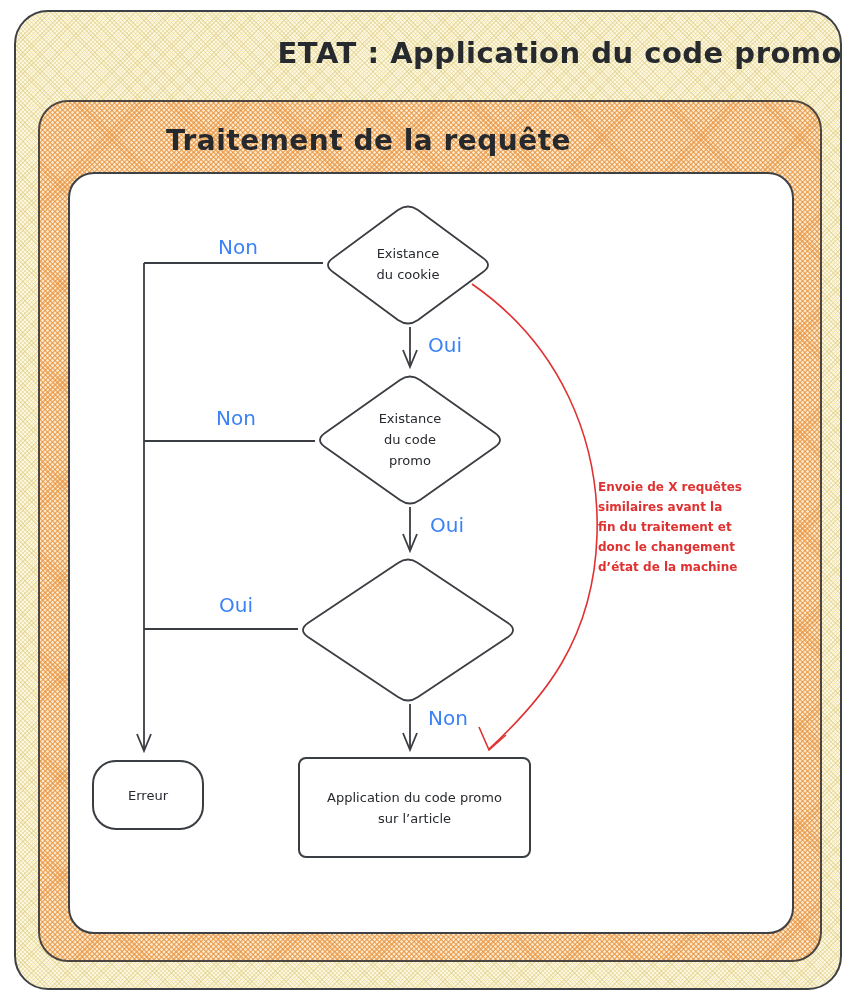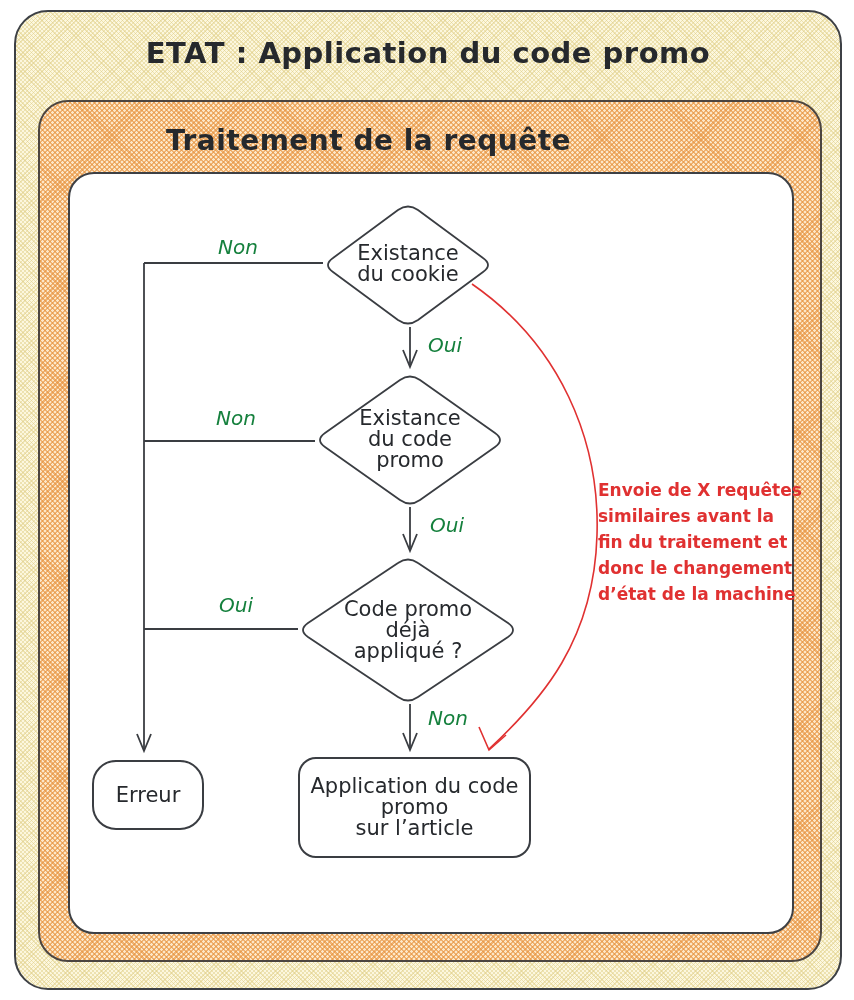--- a/index.html
+++ b/index.html
@@ -38,61 +38,60 @@
   .panel {
     position: absolute; left: 68px; top: 172px;
     width: 726px; height: 762px;
     box-sizing: border-box;
     border: 2px solid #3d4045;
     border-radius: 26px;
     background: #ffffff;
   }
   .main-title {
     position: absolute; left: 14px; top: 36px; width: 828px;
-    text-align: center;
+    text-align: right;
     font-size: 29px; font-weight: 700; letter-spacing: 0.5px;
     color: #26292d;
   }
   .sub-title {
     position: absolute; left: 38px; top: 124px; width: 661px;
     text-align: center;
     font-size: 28px; font-weight: 700; letter-spacing: 0.5px;
     color: #26292d;
   }
   svg.flow { position: absolute; left: 0; top: 0; pointer-events: none; }
   .shape-stroke { stroke: #3a3d42; stroke-width: 1.8; fill: none; }
   .shape-fill   { stroke: #3a3d42; stroke-width: 1.8; fill: #ffffff; }
   .red-stroke   { stroke: #e03131; stroke-width: 1.6; fill: none; }
 
   .node-label {
     position: absolute;
-    font-size: 21px; line-height: 21px;
+    font-size: 13px; line-height: 21px;
     text-align: center; white-space: pre-line;
     color: #26292d;
   }
   .edge-label {
     position: absolute;
     font-size: 20px; line-height: 22px;
-    color: #15803d;
-    font-style: italic;
+    color: #3b82f6;
   }
   .edge-label.center { text-align: center; }
   .process-box {
     position: absolute;
     box-sizing: border-box;
     border: 2px solid #3a3d42;
     background: #ffffff;
     display: flex; align-items: center; justify-content: center;
   }
   .process-box .node-label { position: static; }
   .error-box { left: 92px; top: 760px; width: 112px; height: 70px; border-radius: 24px; }
-  .apply-box { left: 298px; top: 757px; width: 233px; height: 101px; border-radius: 18px; }
+  .apply-box { left: 298px; top: 757px; width: 233px; height: 101px; border-radius: 8px; }
   .annotation {
     position: absolute; left: 598px; top: 477px; width: 205px;
-    font-size: 17px; line-height: 26px;
+    font-size: 12px; line-height: 20px;
     color: #e03131;
     white-space: pre-line;
     font-weight: 700;
   }
 </style>
 </head>
 <body>
 
 <div class="page">
 
@@ -125,23 +124,20 @@
 
     <path class="red-stroke" d="M 472 284 C 560 345 600 440 597 535 C 594 640 542 700 489 749"></path>
     <path class="red-stroke" d="M 479 727 L 489 750 L 506 735"></path>
   </svg>
 
   <div class="node-label" style="left:338px; top:243px; width:140px;">Existance
 du cookie</div>
   <div class="node-label" style="left:340px; top:408px; width:140px;">Existance
 du code
 promo</div>
-  <div class="node-label" style="left:328px; top:599px; width:160px;">Code promo
-déjà
-appliqué ?</div>
 
   <div class="edge-label center" style="left:208px; top:236px; width:60px;">Non</div>
   <div class="edge-label" style="left:428px; top:334px; width:70px;">Oui</div>
   <div class="edge-label center" style="left:206px; top:407px; width:60px;">Non</div>
   <div class="edge-label" style="left:430px; top:514px; width:70px;">Oui</div>
   <div class="edge-label center" style="left:206px; top:594px; width:60px;">Oui</div>
   <div class="edge-label" style="left:428px; top:707px; width:70px;">Non</div>
 
   <div class="process-box error-box">
     <span class="node-label">Erreur</span>

